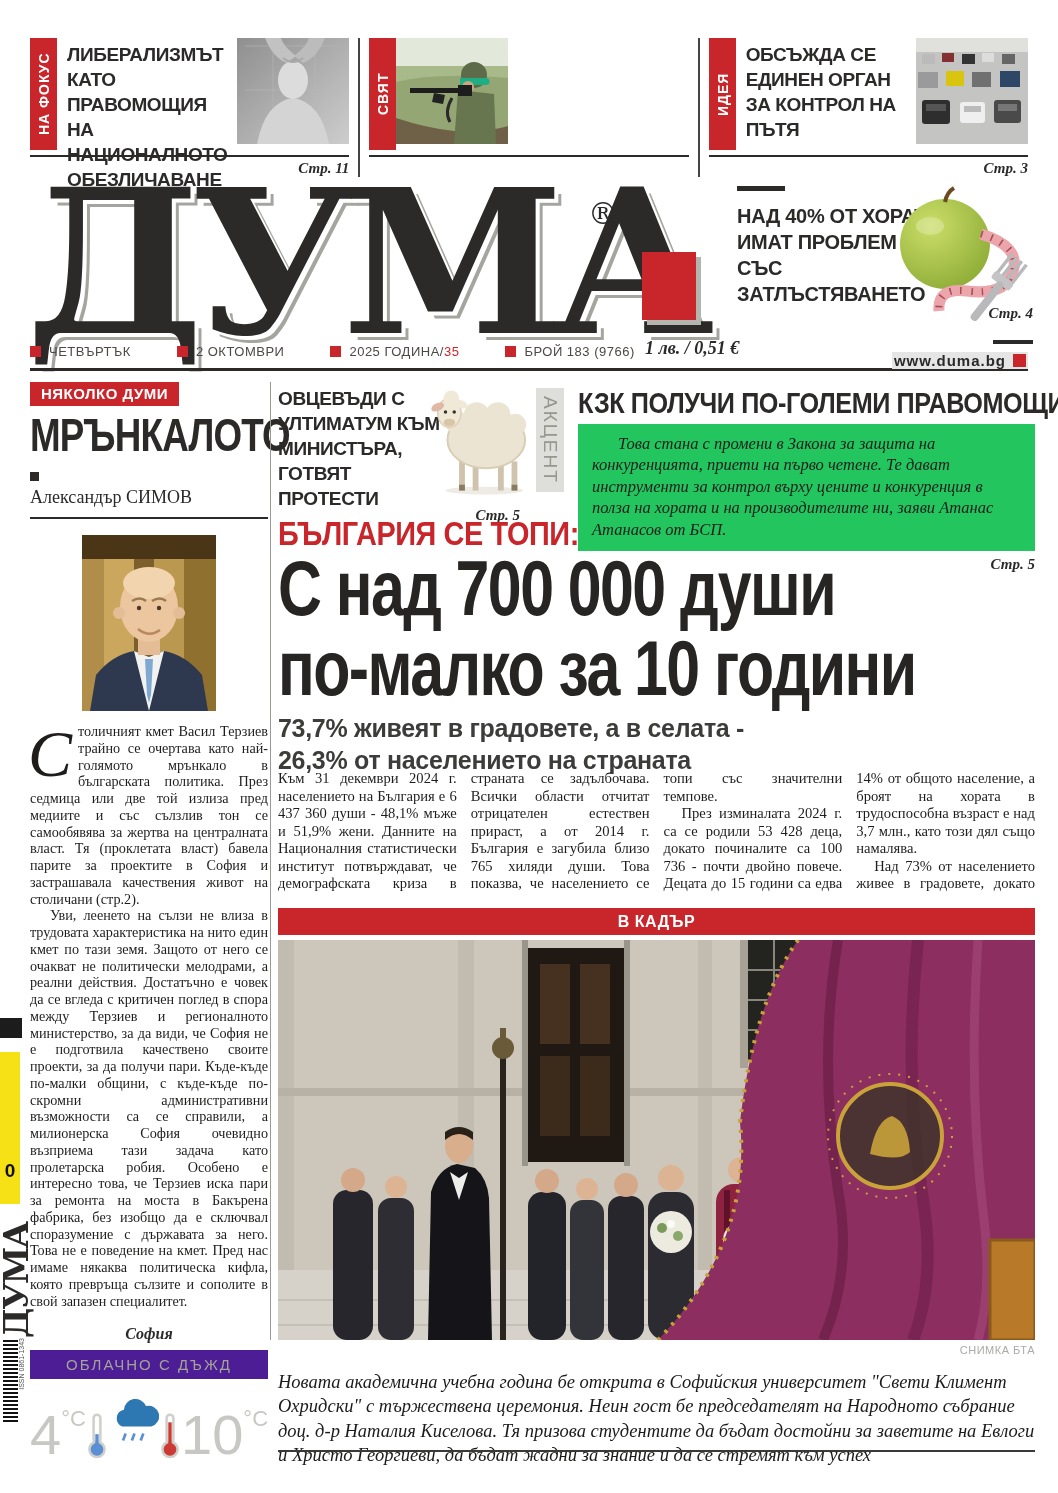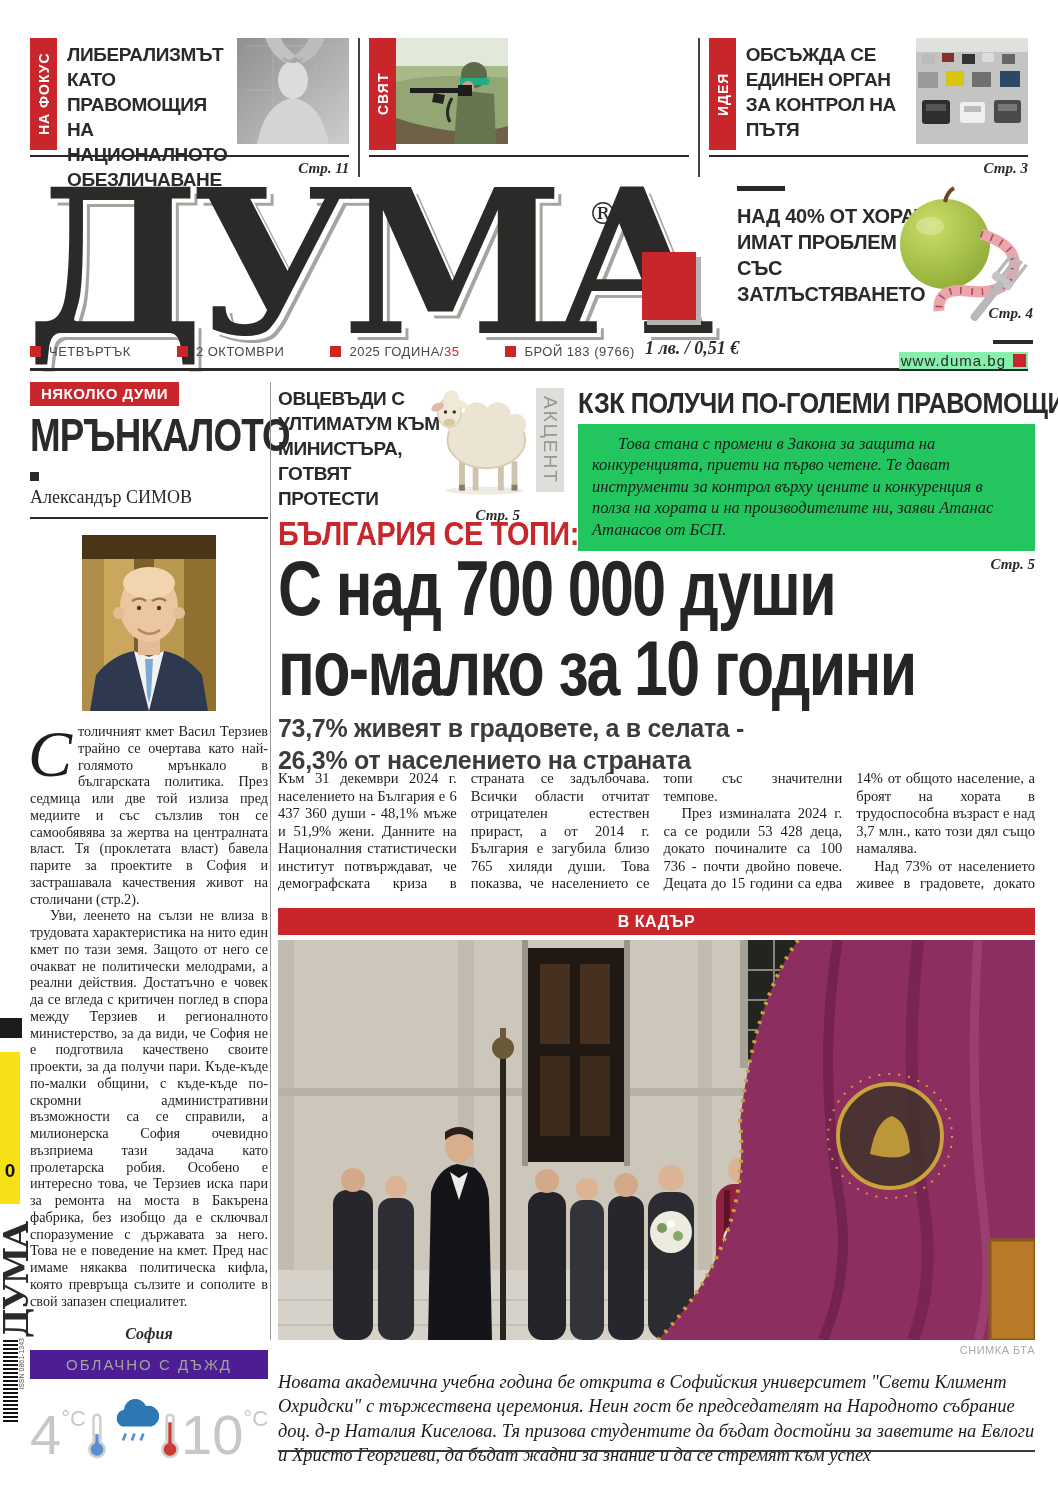--- a/index.html
+++ b/index.html
@@ -26,21 +26,21 @@
   #duma-title{left:26px;top:163px;font-family:"DejaVu Serif",serif;font-weight:700;font-size:200px;
       line-height:1;letter-spacing:-12px;color:#2b2a29;text-shadow:4px 4px 0 #ffffff,7px 7px 0 #a5a5a0;}
   #duma-reg{left:588px;top:196px;font-size:30px;font-family:"DejaVu Serif",serif;color:#2b2a29;}
   #tagline{left:616px;top:188px;font-family:"Liberation Serif",serif;font-weight:700;font-size:24px;line-height:1.15;letter-spacing:0.5px;}
   #red-square{left:642px;top:252px;width:54px;height:68px;background:#c9262c;box-shadow:5px 5px 0 #b5b5b0;}
   #dateline{left:30px;top:344px;display:flex;gap:0;font-size:13px;color:#4c4845;letter-spacing:0.5px;}
   .dl-item{margin-right:46px;display:flex;align-items:center;}
   .sq{display:inline-block;width:11px;height:11px;background:#c9262c;margin-right:8px;}
   #price{left:645px;top:338px;font-family:"Liberation Serif",serif;font-style:italic;font-weight:700;font-size:18px;}
   #mast-rule{left:30px;top:368px;width:998px;height:3px;background:#2b2a29;}
-  #website{right:30px;top:352px;font-weight:400;font-size:15px;letter-spacing:1px;background:#86efac;padding:0 2px;
+  #website{right:30px;top:352px;font-weight:700;font-size:15px;letter-spacing:1px;background:#e5e5e5;padding:0 2px;
            display:flex;align-items:center;z-index:3;}
   #website .sq{margin:0 0 0 7px;width:13px;height:13px;}
 
   
   #health{left:737px;top:186px;width:298px;height:158px;}
   .dash{width:48px;height:5px;background:#2b2a29;}
   #health-title{margin-top:12px;font-weight:900;font-size:20px;line-height:1.3;width:208px;letter-spacing:-0.3px;}
   #apple-art{position:absolute;right:-8px;top:-4px;}
   #health-page{position:absolute;right:2px;bottom:22px;}
   #health-dash{position:absolute;right:2px;bottom:0;width:40px;height:4px;background:#2b2a29;}

